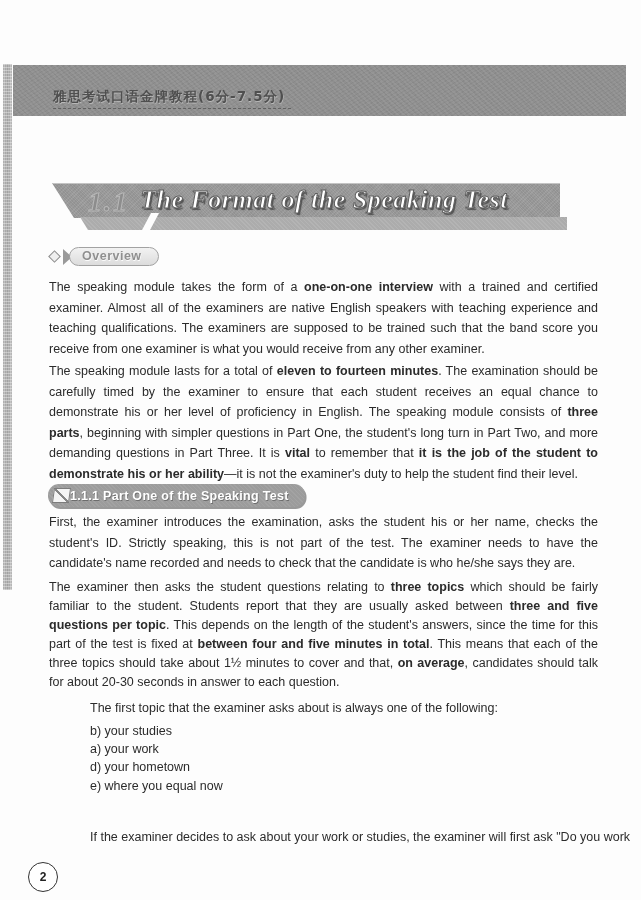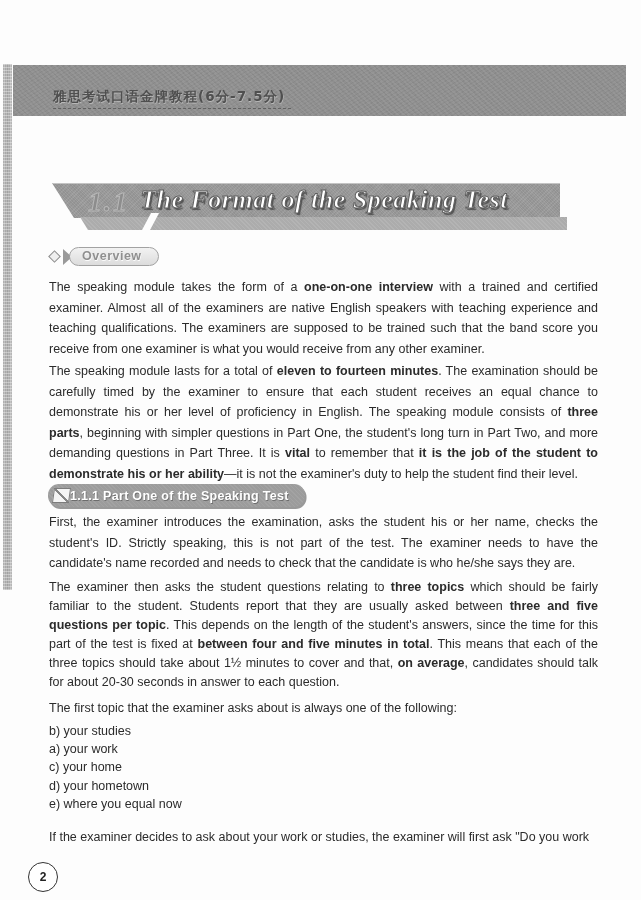--- a/index.html
+++ b/index.html
@@ -98,21 +98,21 @@
     font-size:12.5px;font-weight:bold;color:#ffffff;letter-spacing:.3px;white-space:nowrap;
     text-shadow:.7px .7px 0 #6d6d6d;
   }
   
   .tb{
     position:absolute;left:49px;width:549px;
     font-size:12.5px;line-height:20.5px;text-align:justify;color:#2b2b2b;
   }
   .tb b{font-weight:bold;}
   .tb.tight{line-height:19px;}
-  .tb.plain{text-align:left;}
+  .tb.plain{text-align:left;margin-left:41px;}
   .list-item{line-height:18.2px;text-align:left;}
   
   .page-num{
     position:absolute;left:28px;top:862px;width:28px;height:28px;border-radius:50%;
     border:1.5px solid #333333;display:flex;align-items:center;justify-content:center;
     font-size:12px;font-weight:bold;color:#222222;background:#ffffff;
   }
 </style>
 </head>
 <body>
@@ -148,21 +148,20 @@
 
   <div class="tb" style="top:512px"><span>First, the examiner introduces the examination, asks the student his or her name, checks the student's ID. Strictly speaking, this is not part of the test. The examiner needs to have the candidate's name recorded and needs to check that the candidate is who he/she says they are.</span></div>
 
   <div class="tb tight" style="top:578px"><span>The examiner then asks the student questions relating to </span><b>three topics</b><span> which should be fairly familiar to the student. Students report that they are usually asked between </span><b>three and five questions per topic</b><span>. This depends on the length of the student's answers, since the time for this part of the test is fixed at </span><b>between four and five minutes in total</b><span>. This means that each of the three topics should take about 1½ minutes to cover and that, </span><b>on average</b><span>, candidates should talk for about 20-30 seconds in answer to each question.</span></div>
 
   <div class="tb plain" style="top:698px">The first topic that the examiner asks about is always one of the following:</div>
 
   <div class="tb plain" style="top:722px">
     <div class="list-item">b) your studies</div>
     <div class="list-item">a) your work</div>
-    <div class="list-item">c) your home</div>
     <div class="list-item">d) your hometown</div>
     <div class="list-item">e) where you equal now</div>
   </div>
 
   <div class="tb plain" style="top:827px">If the examiner decides to ask about your work or studies, the examiner will first ask "Do you work</div>
 
   <div class="page-num">
     <span>2</span>
   </div>
 

